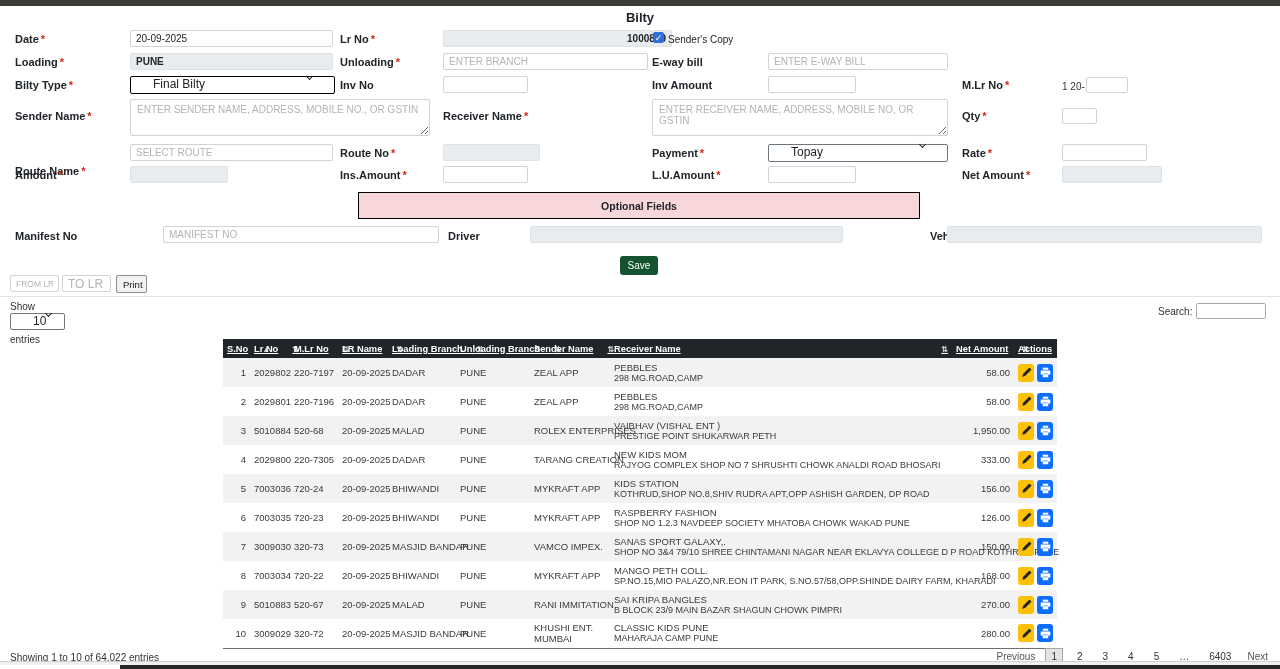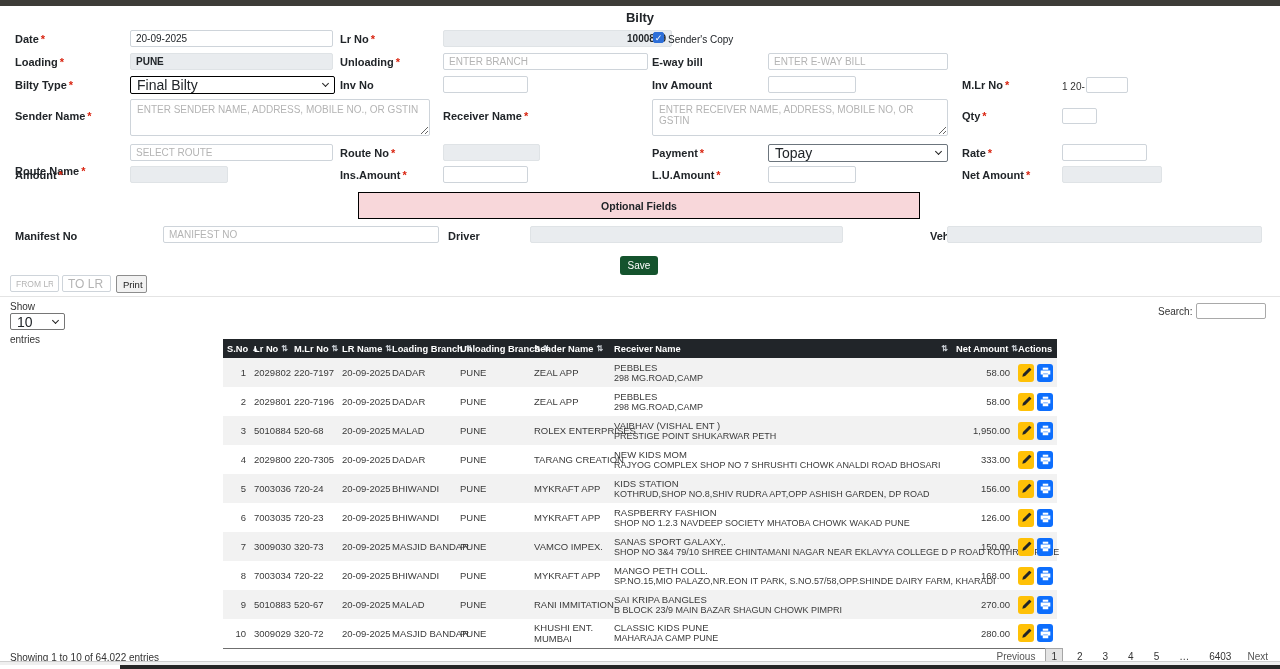--- a/index.html
+++ b/index.html
@@ -7,39 +7,39 @@
   .page { position:relative; width:1280px; height:669px; background:#fff; overflow:hidden; }
   .topbar { position:absolute; top:0; left:0; right:0; height:6px; background:#3d3c38; }
   .title { position:absolute; top:10px; left:0; right:0; text-align:center; font-size:13px; font-weight:bold; color:#212529; }
   .lbl { position:absolute; font-size:11px; font-weight:bold; color:#212529; white-space:nowrap; }
   .req { color:#d9230f; margin-left:2px; }
   .inp { position:absolute; height:17px; border:1px solid #ced4da; border-radius:2px; font-size:10px; padding:0 5px; color:#212529; font-family:"Liberation Sans", sans-serif; background:#fff; }
   .inp::placeholder, .ta::placeholder { color:#b4b4b4; opacity:1; }
   .ro { background:#e9ecef; border-color:#dfe3e6; }
   .bold { font-weight:bold; }
   .rightal { text-align:right; }
-  .sel { position:absolute; height:18px; border:1px solid #6c757d; border-radius:2px; background:#fff; font-size:14px; color:#212529; display:flex; align-items:center; justify-content:space-between; padding:0 6px; cursor:default; }
+  .sel { position:absolute; height:18px; border:1px solid #6c757d; border-radius:2px; background:#fff; font-size:12px; color:#212529; display:flex; justify-content:space-between; padding:0 22px; cursor:default; }
   .sel.dark { border-color:#000; }
   .chev { width:5px; height:5px; border-right:1.5px solid #222; border-bottom:1.5px solid #222; transform:rotate(45deg); margin-top:-3px; flex:none; }
   .ta { position:absolute; border:1px solid #ced4da; border-radius:2px; font-size:10px; padding:4px 6px; color:#212529; font-family:"Liberation Sans", sans-serif; resize:both; }
   .checkbox { position:absolute; width:11px; height:11px; background:#2e6fd8; border:1px solid #2e6fd8; border-radius:2px; color:#fff; font-size:9px; line-height:10px; text-align:center; }
   .checkbox::after { content:"✓"; }
   .cblbl { position:absolute; font-size:10px; color:#212529; }
   .banner { position:absolute; left:358px; top:192px; width:562px; height:27px; background:#f8d7da; border:1px solid #000; display:flex; align-items:center; justify-content:center; font-size:10.5px; font-weight:bold; color:#212529; }
   .savebtn { position:absolute; left:620px; top:256px; width:38px; height:19px; background:#14532d; color:#fff; border:none; border-radius:3px; font-size:10px; font-family:"Liberation Sans", sans-serif; cursor:pointer; }
   .printbtn { position:absolute; left:116px; top:275px; width:31px; height:18px; background:#f2f2f2; border:1px solid #8d8d8d; border-radius:2px; font-size:9.5px; font-family:"Liberation Sans", sans-serif; cursor:pointer; color:#222; }
   .divider { position:absolute; left:0; right:0; top:296px; border-top:1px solid #e4e4e4; }
   .ctrl-txt { position:absolute; font-size:10px; color:#333; }
   .searchwrap { position:absolute; left:1158px; top:303px; display:flex; align-items:center; gap:4px; font-size:10px; color:#333; }
   .searchwrap input { width:70px; height:16px; border:1px solid #a9a9a9; border-radius:2px; font-size:10px; padding:0 4px; font-family:"Liberation Sans", sans-serif; }
   
   .tablewrap { position:absolute; left:223px; top:339px; width:834px; }
   table { border-collapse:collapse; table-layout:fixed; width:834px; border-bottom:1px solid #6f6f6f; }
   thead th { background:#212529; color:#fff; height:19px; padding:0 4px; font-size:9.3px; text-align:left; white-space:nowrap; overflow:visible; cursor:pointer; }
-  .thc { display:flex; align-items:center; gap:3px; }
+  .thc { display:flex; align-items:flex-end; gap:14px;text-decoration:underline; }
   .thc.spread { justify-content:space-between; }
   .sort { font-size:8px; color:#cfd4da; }
   tbody td { height:29px; padding:0 4px; font-size:9.5px; color:#3a3a3a; white-space:nowrap; vertical-align:middle; }
   tr.odd { background:#f2f2f2; }
   tr.even { background:#fff; }
   td.rightal { text-align:right; }
   .rname { font-size:9.5px; line-height:11px; }
   .raddr { font-size:9px; line-height:11px; }
   .actions { display:flex; gap:3px; align-items:center; }
   .act { width:19px; height:18px; border:none; border-radius:3px; display:inline-flex; align-items:center; justify-content:center; cursor:pointer; padding:0; }

